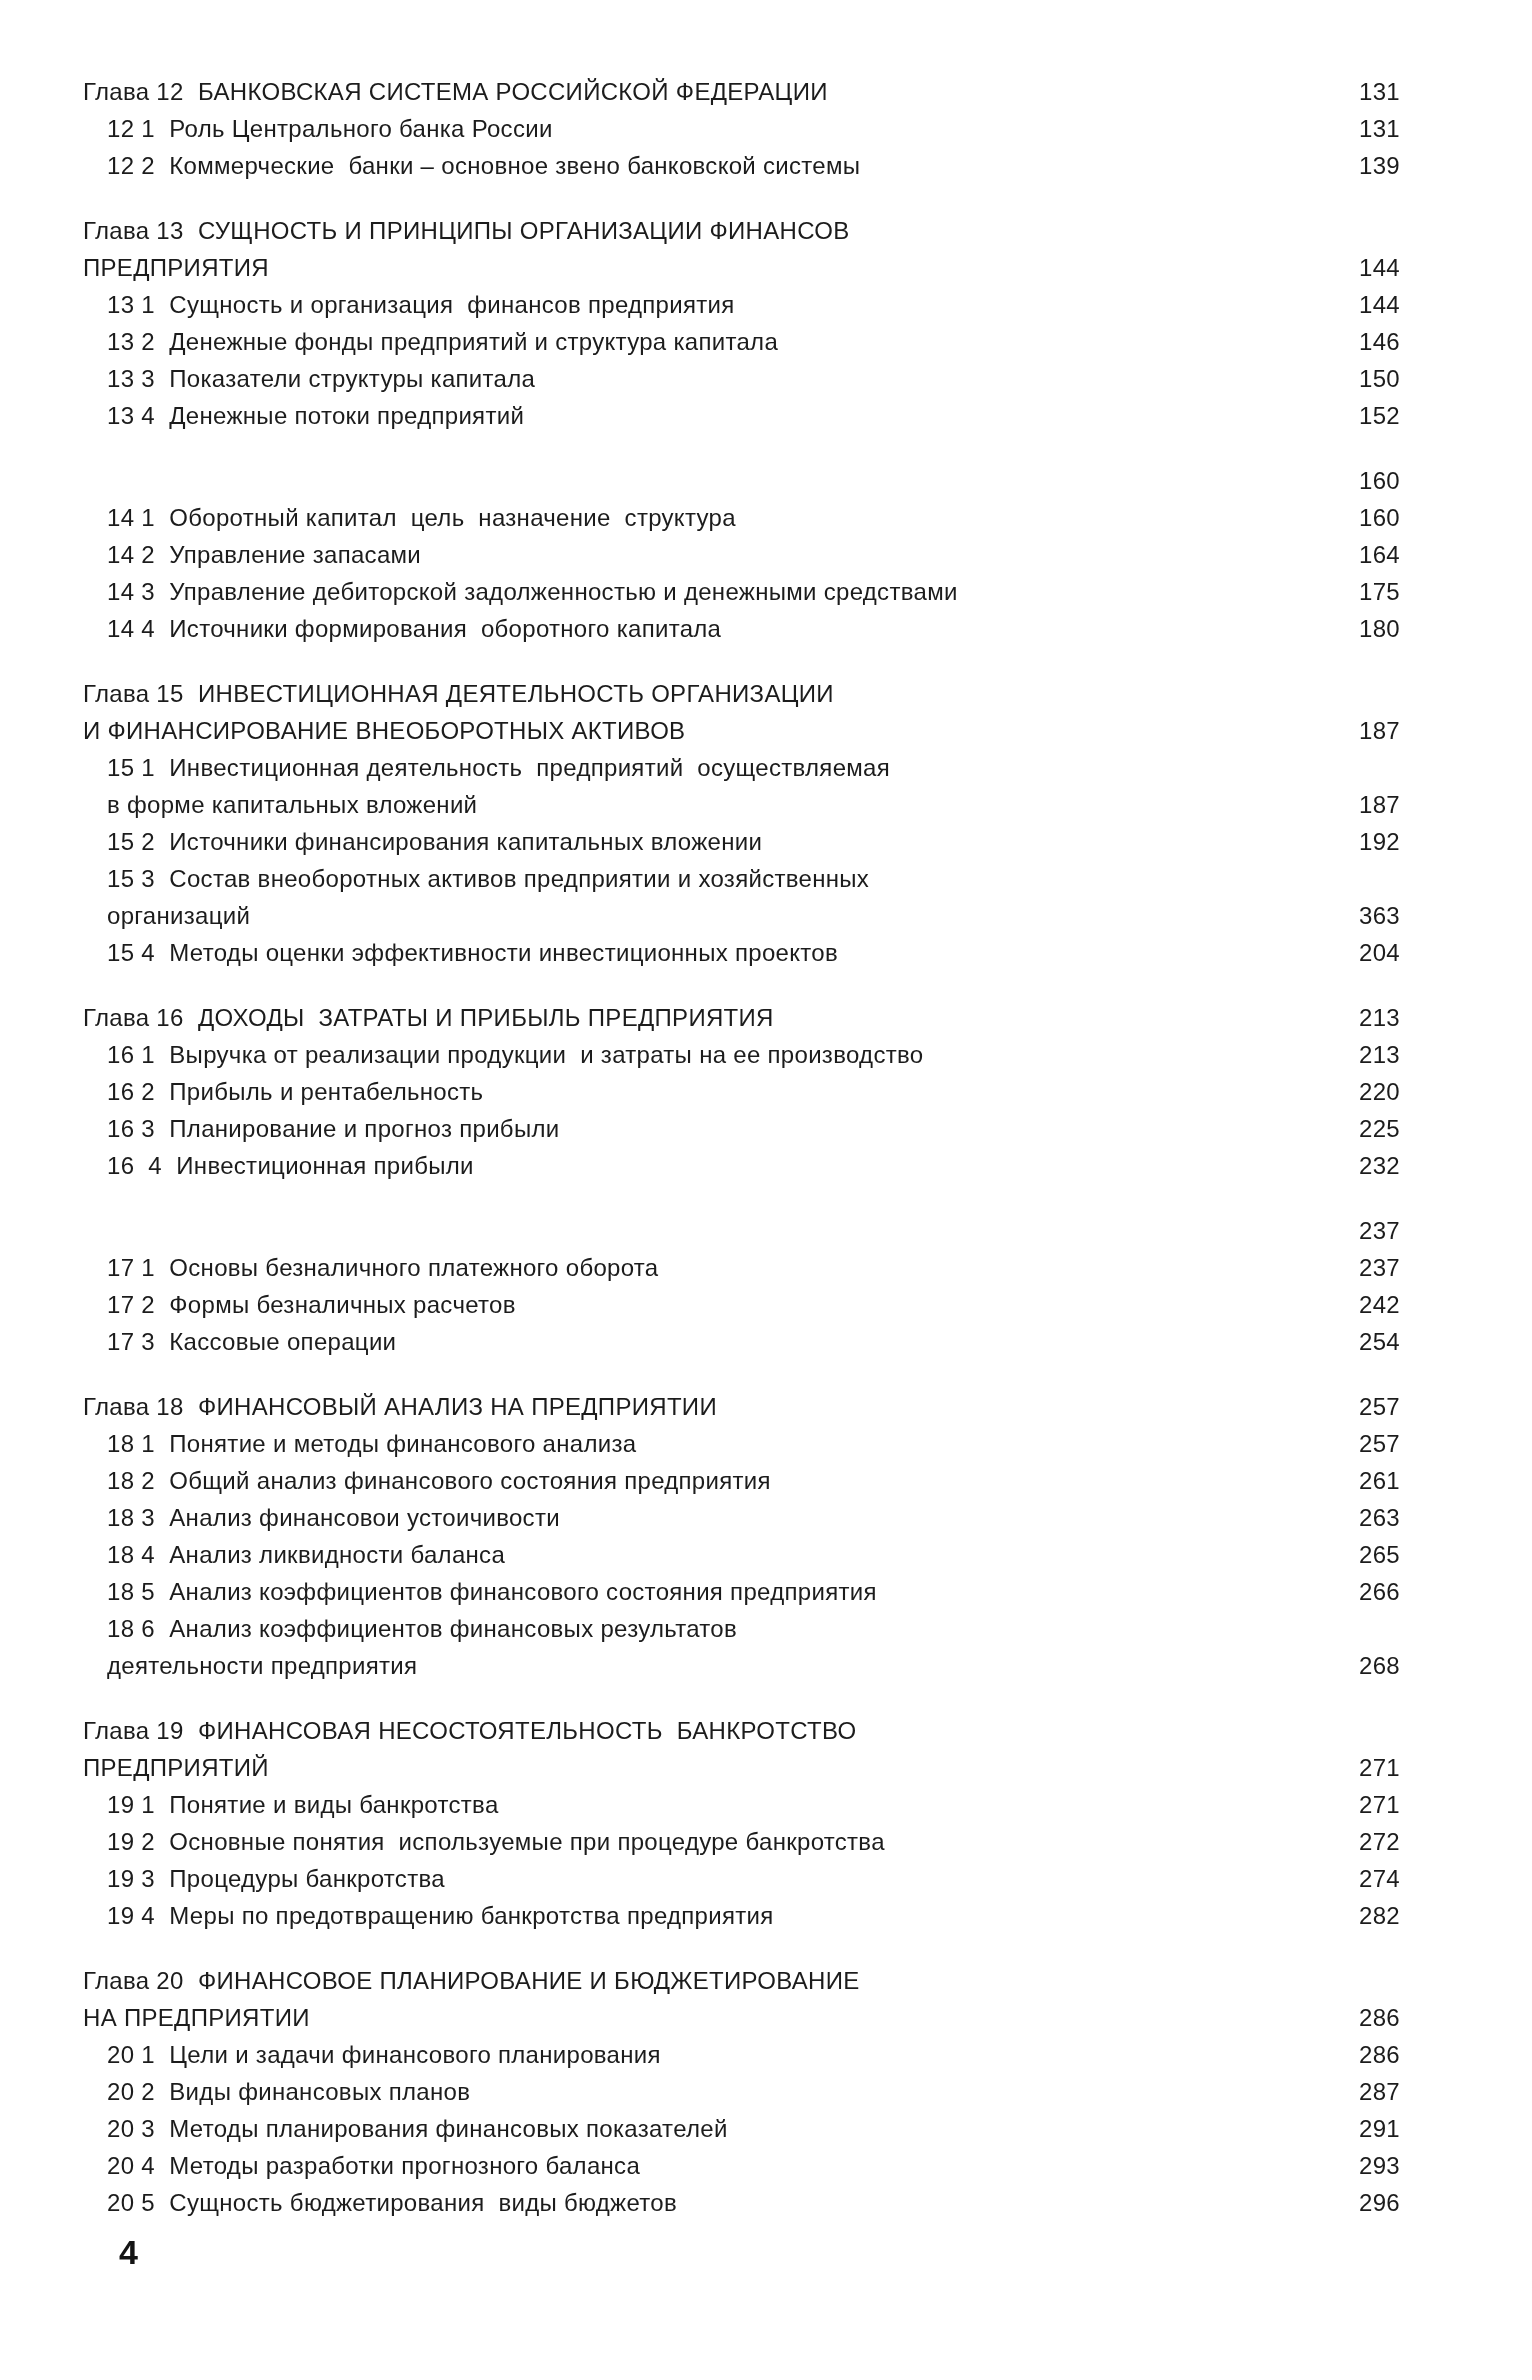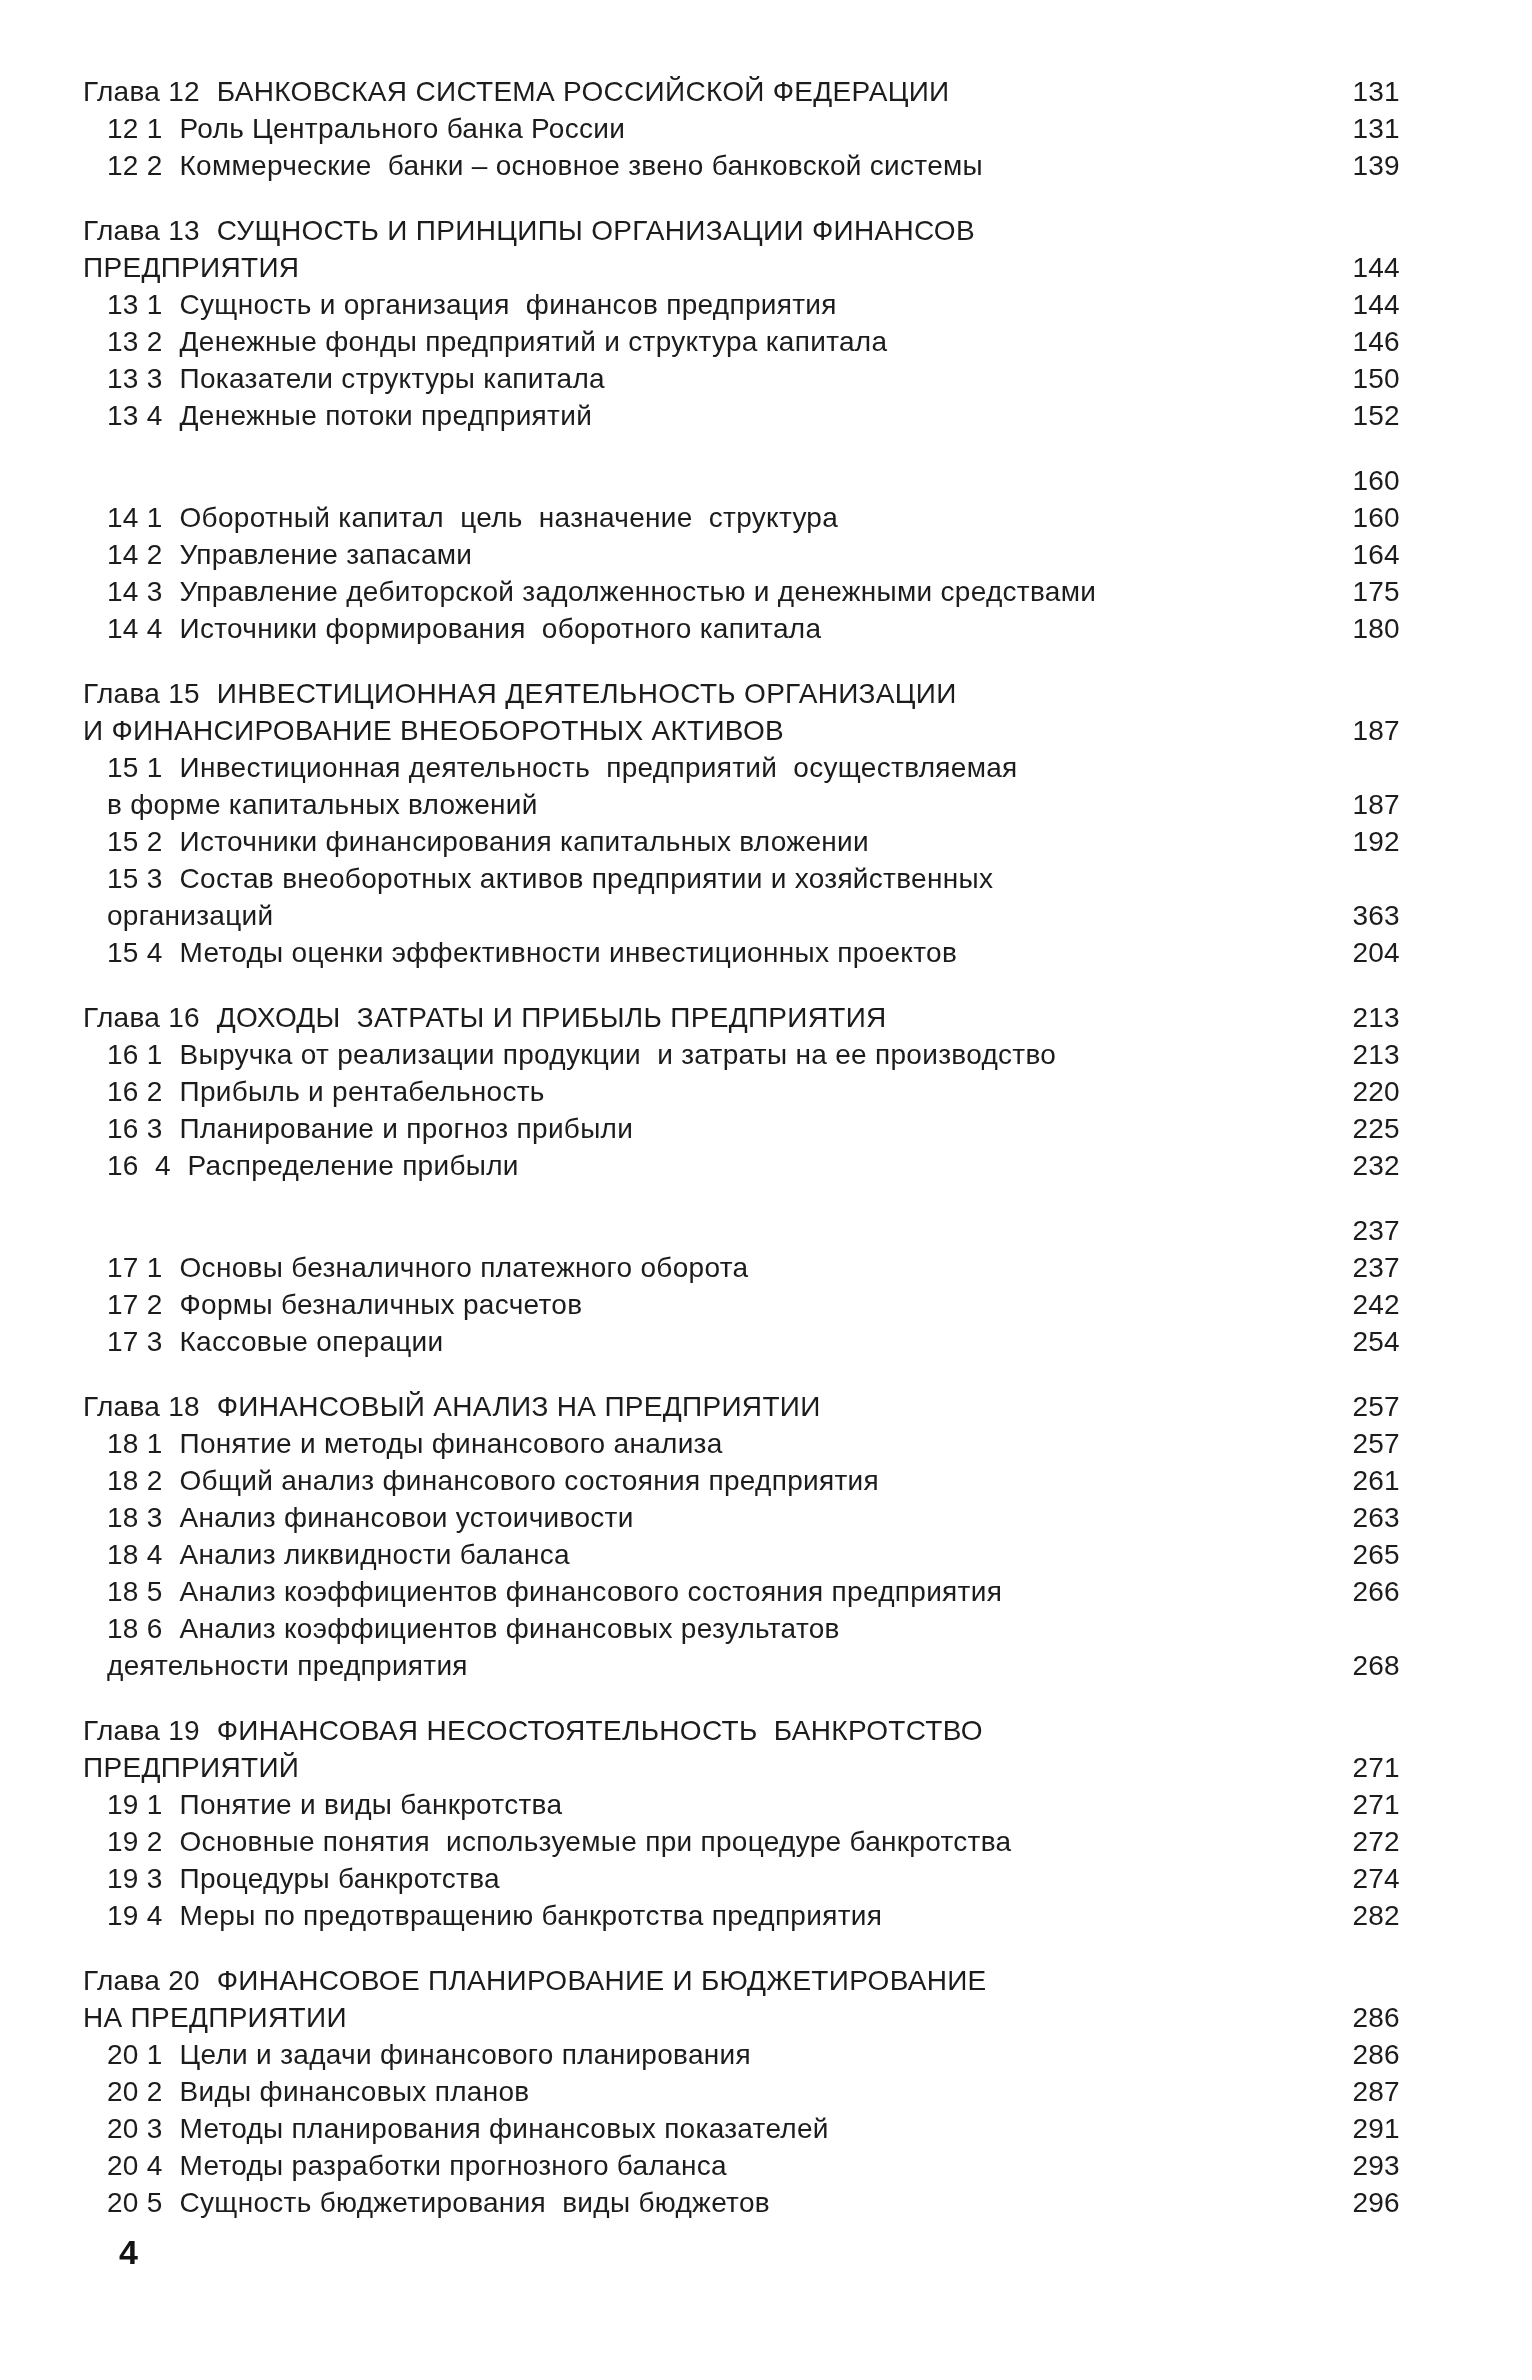--- a/index.html
+++ b/index.html
@@ -20,21 +20,21 @@
     left: 83px;
     top: 73px;
     width: 1317px;
   }
   .section + .section {
     margin-top: 28px;
   }
   .row {
     display: flex;
     align-items: baseline;
-    font-size: 28px;
+    font-size: 24px;
     line-height: 37px;
     letter-spacing: 0.3px;
   }
   .entry {
     white-space: pre;
   }
   .row.sub .entry,
   .row.sub-cont .entry {
     margin-left: 24px;
   }
@@ -167,21 +167,21 @@
       </div>
       <div class="row sub">
         <span class="entry"><span class="num">16 2</span><span class="title">Прибыль и рентабельность</span></span>
         <span class="pagenum">220</span>
       </div>
       <div class="row sub">
         <span class="entry"><span class="num">16 3</span><span class="title">Планирование и прогноз прибыли</span></span>
         <span class="pagenum">225</span>
       </div>
       <div class="row sub">
-        <span class="entry"><span class="num">16  4</span><span class="title">Распределение прибыли</span></span>
+        <span class="entry"><span class="num">16  4</span><span class="title">Инвестиционная прибыли</span></span>
         <span class="pagenum">232</span>
       </div>
     </div>
     <div class="section">
       <div class="row chapter">
         <span class="pagenum">237</span>
       </div>
       <div class="row sub">
         <span class="entry"><span class="num">17 1</span><span class="title">Основы безналичного платежного оборота</span></span>
         <span class="pagenum">237</span>

